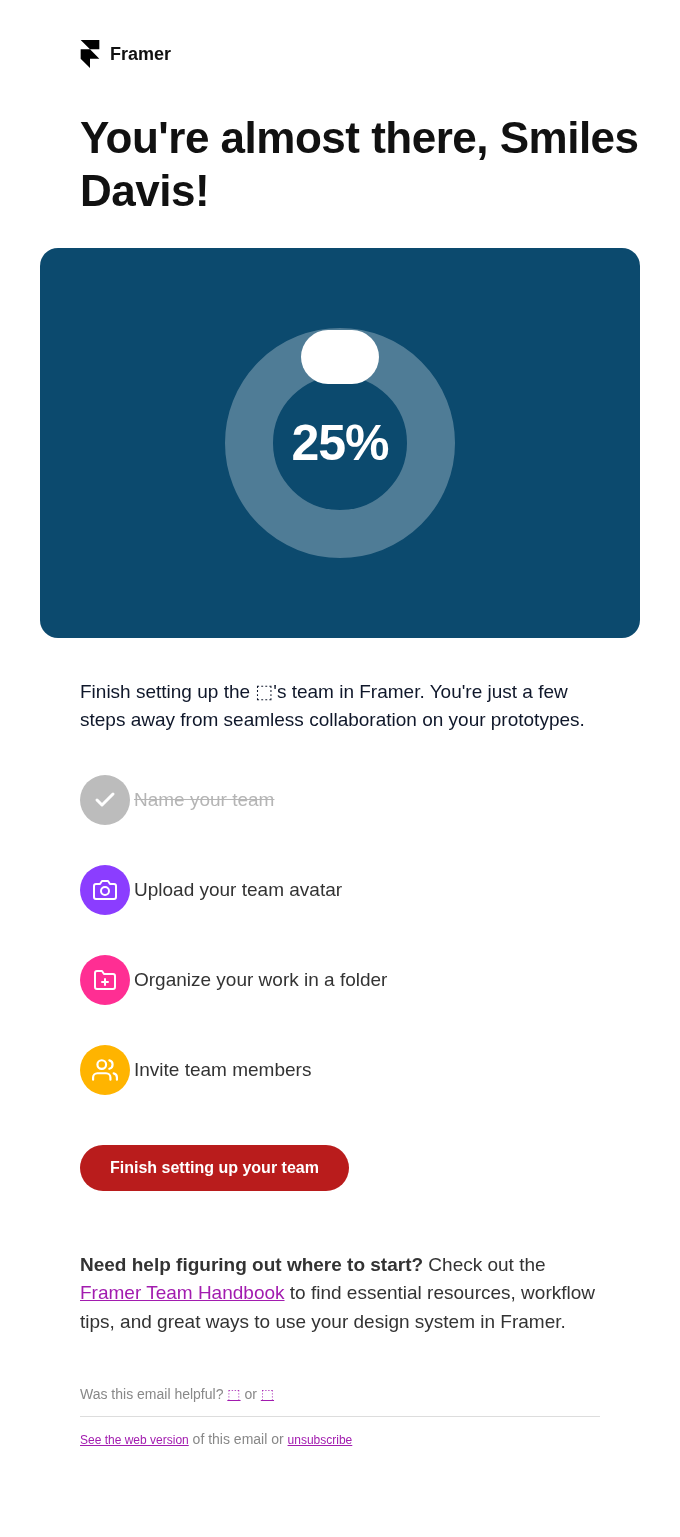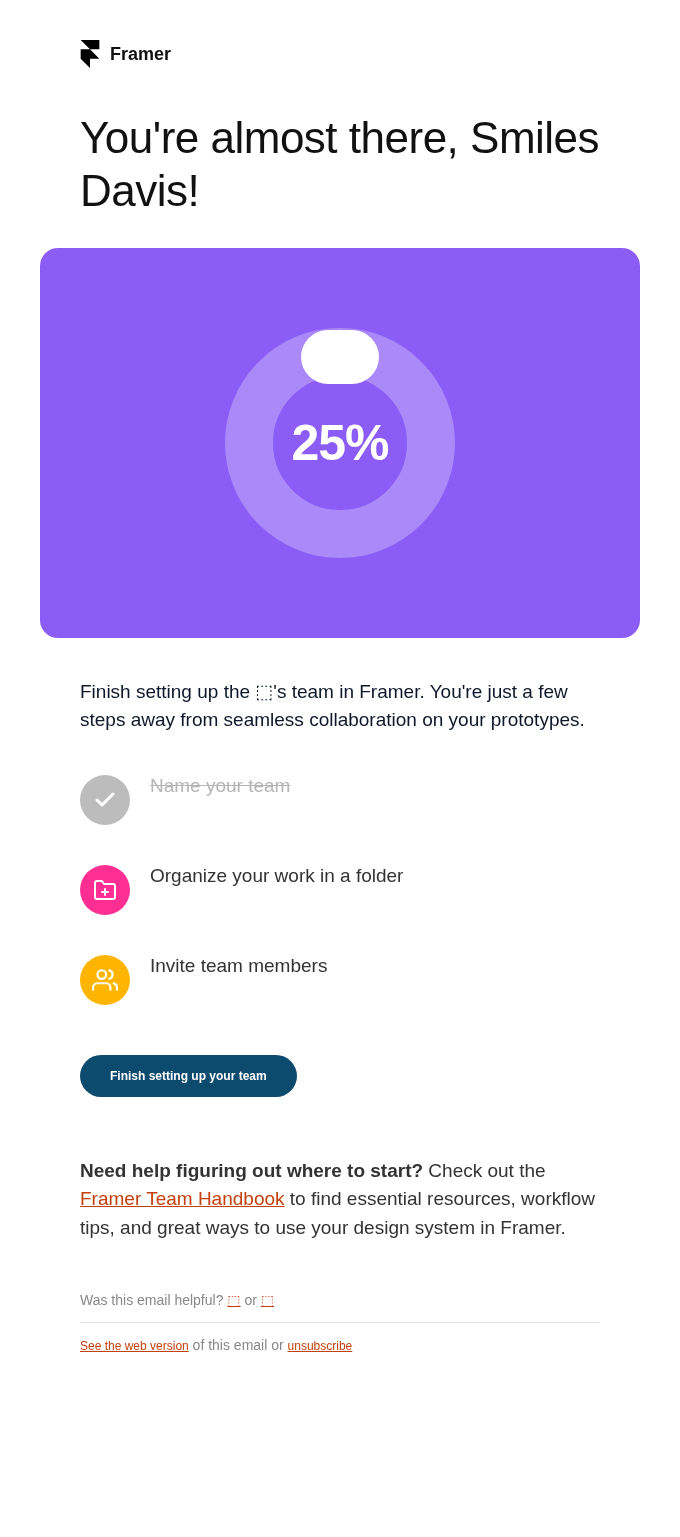--- a/index.html
+++ b/index.html
@@ -20,28 +20,28 @@
   .framer-logo {
     width: 20px;
     height: 28px;
   }
   .brand-name {
     font-weight: 700;
     font-size: 18px;
   }
   .headline {
     font-size: 44px;
-    font-weight: 400;
+    font-weight: 700;
     line-height: 1.2;
     letter-spacing: -0.5px;
     margin-left: 40px;
     margin-bottom: 30px;
   }
   .progress-card {
-    background: #8b5cf6;
+    background: #0c4a6e;
     border-radius: 18px;
     height: 390px;
     display: flex;
     align-items: center;
     justify-content: center;
     margin-bottom: 40px;
   }
   .donut-wrap {
     position: relative;
     width: 280px;
@@ -78,22 +78,22 @@
     font-size: 19px;
     line-height: 1.5;
     color: #0f172a;
     margin: 0 40px 40px 40px;
   }
   .steps {
     margin: 0 40px 50px 40px;
   }
   .step {
     display: flex;
-    align-items: flex-start;
-    gap: 20px;
+    align-items: center;
+    gap: 4px;
     margin-bottom: 40px;
   }
   .step-icon {
     width: 50px;
     height: 50px;
     border-radius: 50%;
     display: flex;
     align-items: center;
     justify-content: center;
     flex-shrink: 0;
@@ -108,38 +108,38 @@
   }
   .step-done .step-label {
     color: #b5b5b5;
     text-decoration: line-through;
   }
   .cta-wrap {
     margin: 0 40px 60px 40px;
   }
   .cta-btn {
     display: inline-block;
-    background: #0c4a6e;
+    background: #b91c1c;
     color: #fff;
     font-weight: 700;
-    font-size: 12px;
+    font-size: 16px;
     padding: 14px 30px;
     border-radius: 40px;
     border: none;
     cursor: pointer;
   }
   .help {
     margin: 0 40px 50px 40px;
     font-size: 19px;
     line-height: 1.5;
     color: #333;
   }
   .help-strong { font-weight: 700; }
   .link {
-    color: #c2410c;
+    color: #a21caf;
     text-decoration: underline;
     cursor: pointer;
   }
   .divider {
     border: none;
     border-top: 1px solid #ddd;
     margin: 0 40px 12px 40px;
   }
   .feedback {
     margin: 0 40px 14px 40px;
@@ -180,20 +180,29 @@
 
   <div class="step step-done">
     <div class="step-icon">
       <svg width="24" height="24" viewBox="0 0 24 24" fill="none" stroke="#fff" stroke-width="3" stroke-linecap="round" stroke-linejoin="round">
         <polyline points="20 6 9 17 4 12"></polyline>
       </svg>
     </div>
     <span class="step-label">Name your team</span>
   </div>
 
+  <div class="step step-upload">
+    <div class="step-icon">
+      <svg width="24" height="24" viewBox="0 0 24 24" fill="none" stroke="#fff" stroke-width="2" stroke-linecap="round" stroke-linejoin="round">
+        <path d="M23 19a2 2 0 0 1-2 2H3a2 2 0 0 1-2-2V8a2 2 0 0 1 2-2h4l2-3h6l2 3h4a2 2 0 0 1 2 2z"></path>
+        <circle cx="12" cy="13" r="4"></circle>
+      </svg>
+    </div>
+    <span class="step-label">Upload your team avatar</span>
+  </div>
 
   <div class="step step-folder">
     <div class="step-icon">
       <svg width="24" height="24" viewBox="0 0 24 24" fill="none" stroke="#fff" stroke-width="2" stroke-linecap="round" stroke-linejoin="round">
         <path d="M22 19a2 2 0 0 1-2 2H4a2 2 0 0 1-2-2V5a2 2 0 0 1 2-2h5l2 3h9a2 2 0 0 1 2 2z"></path>
         <line x1="12" y1="11" x2="12" y2="17"></line>
         <line x1="9" y1="14" x2="15" y2="14"></line>
       </svg>
     </div>
     <span class="step-label">Organize your work in a folder</span>

